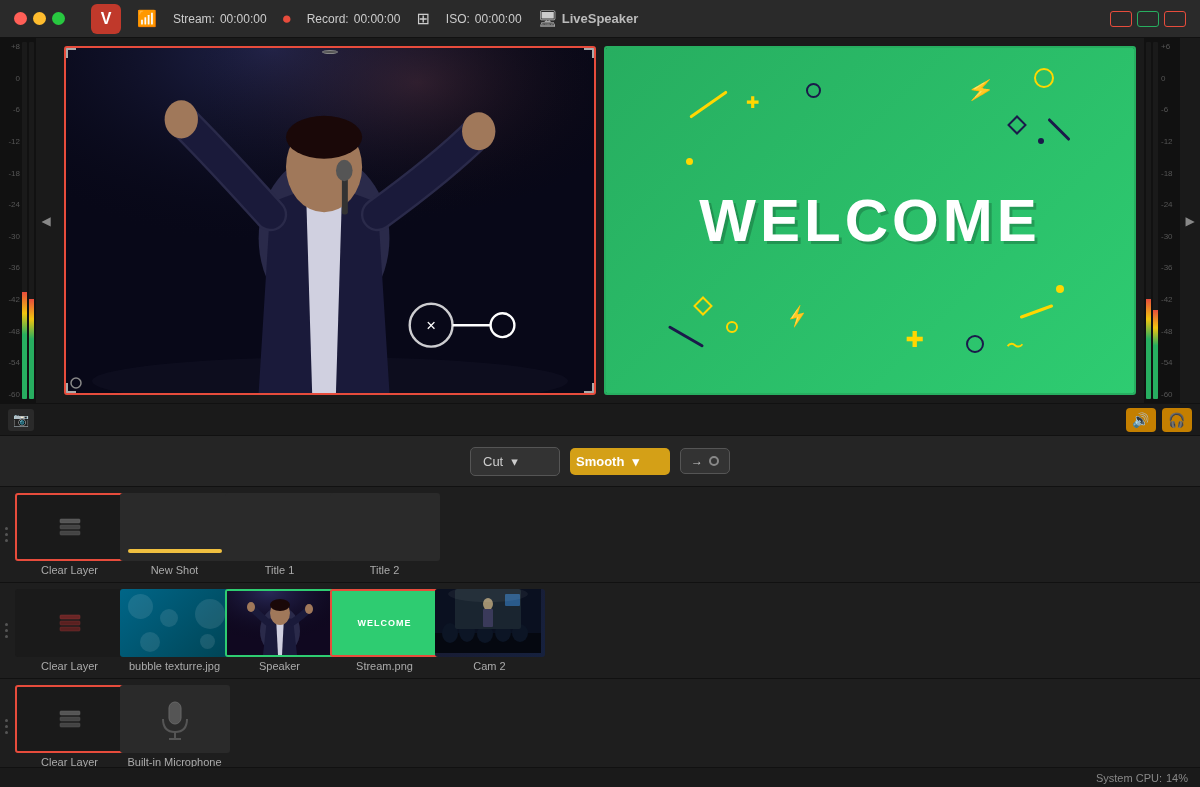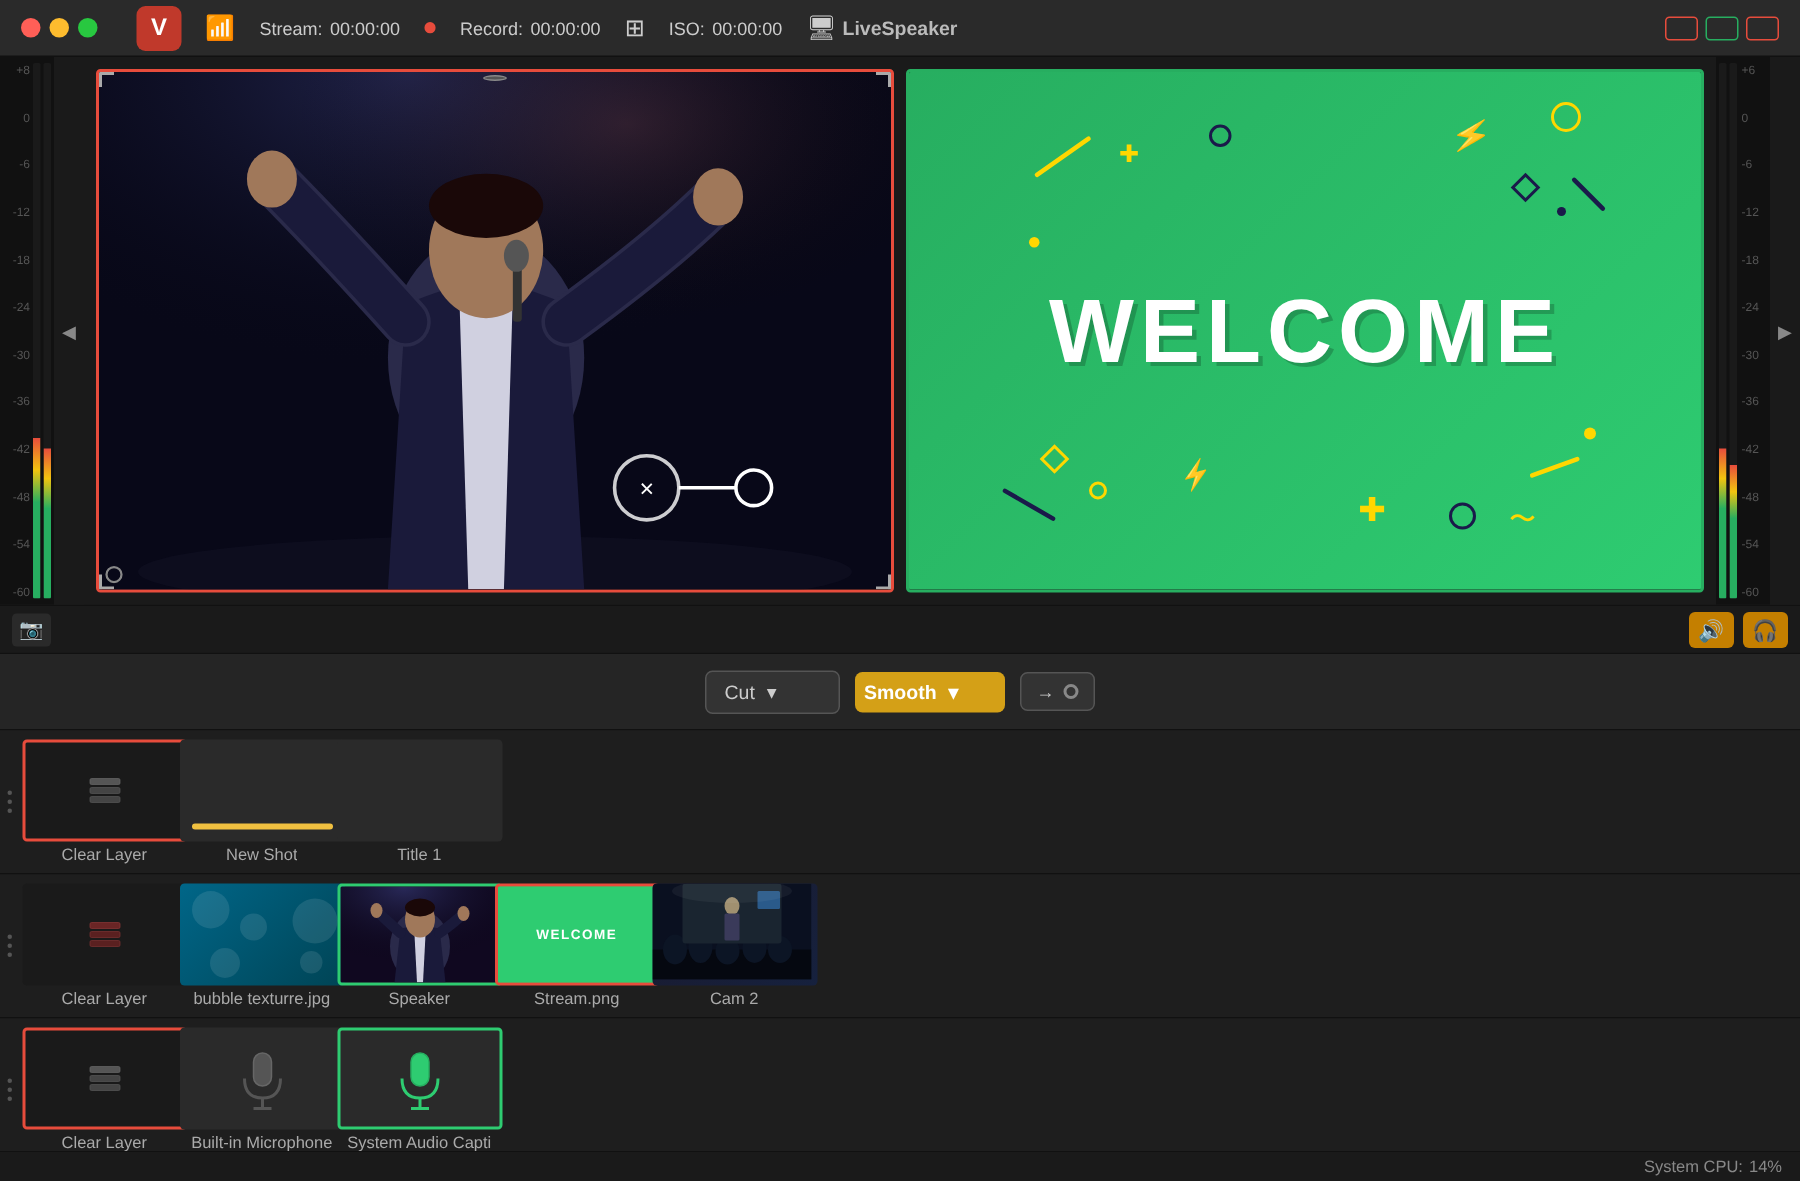--- a/index.html
+++ b/index.html
@@ -614,20 +614,24 @@
           <div class="new-shot-bar"></div>
         </div>
         <span class="thumb-label">New Shot</span>
       </div>
 
       <div class="shot-thumb">
         <div class="thumb-img"></div>
         <span class="thumb-label">Title 1</span>
       </div>
 
+      <div class="shot-thumb">
+        <div class="thumb-img"></div>
+        <span class="thumb-label">Title 2</span>
+      </div>
     </div>
   </div>
 </div>
 
 <div class="shot-section">
   <div style="display:flex; align-items:center;">
     <div style="width:12px; display:flex; flex-direction:column; align-items:center; justify-content:center; height:90px; gap:3px;">
       <div style="width:3px;height:3px;background:#555;border-radius:50%;"></div>
       <div style="width:3px;height:3px;background:#555;border-radius:50%;"></div>
       <div style="width:3px;height:3px;background:#555;border-radius:50%;"></div>
@@ -745,31 +749,20 @@
           <svg width="40" height="50" viewBox="0 0 40 50">
             <rect x="14" y="8" width="12" height="22" rx="6" fill="#555" stroke="#666" stroke-width="1"></rect>
             <path d="M8 25 Q8 38 20 38 Q32 38 32 25" stroke="#555" stroke-width="2" fill="none"></path>
             <line x1="20" y1="38" x2="20" y2="45" stroke="#555" stroke-width="2"></line>
             <line x1="14" y1="45" x2="26" y2="45" stroke="#555" stroke-width="2"></line>
           </svg>
         </div>
         <span class="thumb-label">Built-in Microphone</span>
       </div>
 
-      <div class="shot-thumb">
-        <div class="thumb-img" style="background:#2a2a2a; border: 2px solid #2ecc71;">
-          <svg width="40" height="50" viewBox="0 0 40 50">
-            <rect x="14" y="8" width="12" height="22" rx="6" fill="#2ecc71" stroke="#27ae60" stroke-width="1"></rect>
-            <path d="M8 25 Q8 38 20 38 Q32 38 32 25" stroke="#2ecc71" stroke-width="2" fill="none"></path>
-            <line x1="20" y1="38" x2="20" y2="45" stroke="#2ecc71" stroke-width="2"></line>
-            <line x1="14" y1="45" x2="26" y2="45" stroke="#2ecc71" stroke-width="2"></line>
-          </svg>
-        </div>
-        <span class="thumb-label">System Audio Capti</span>
-      </div>
     </div>
   </div>
 </div>
 
 <div class="shot-section" style="border-bottom:none;">
   <div style="display:flex; align-items:center;">
     <div style="width:12px; display:flex; flex-direction:column; align-items:center; justify-content:center; height:76px; gap:3px;">
       
       
       

